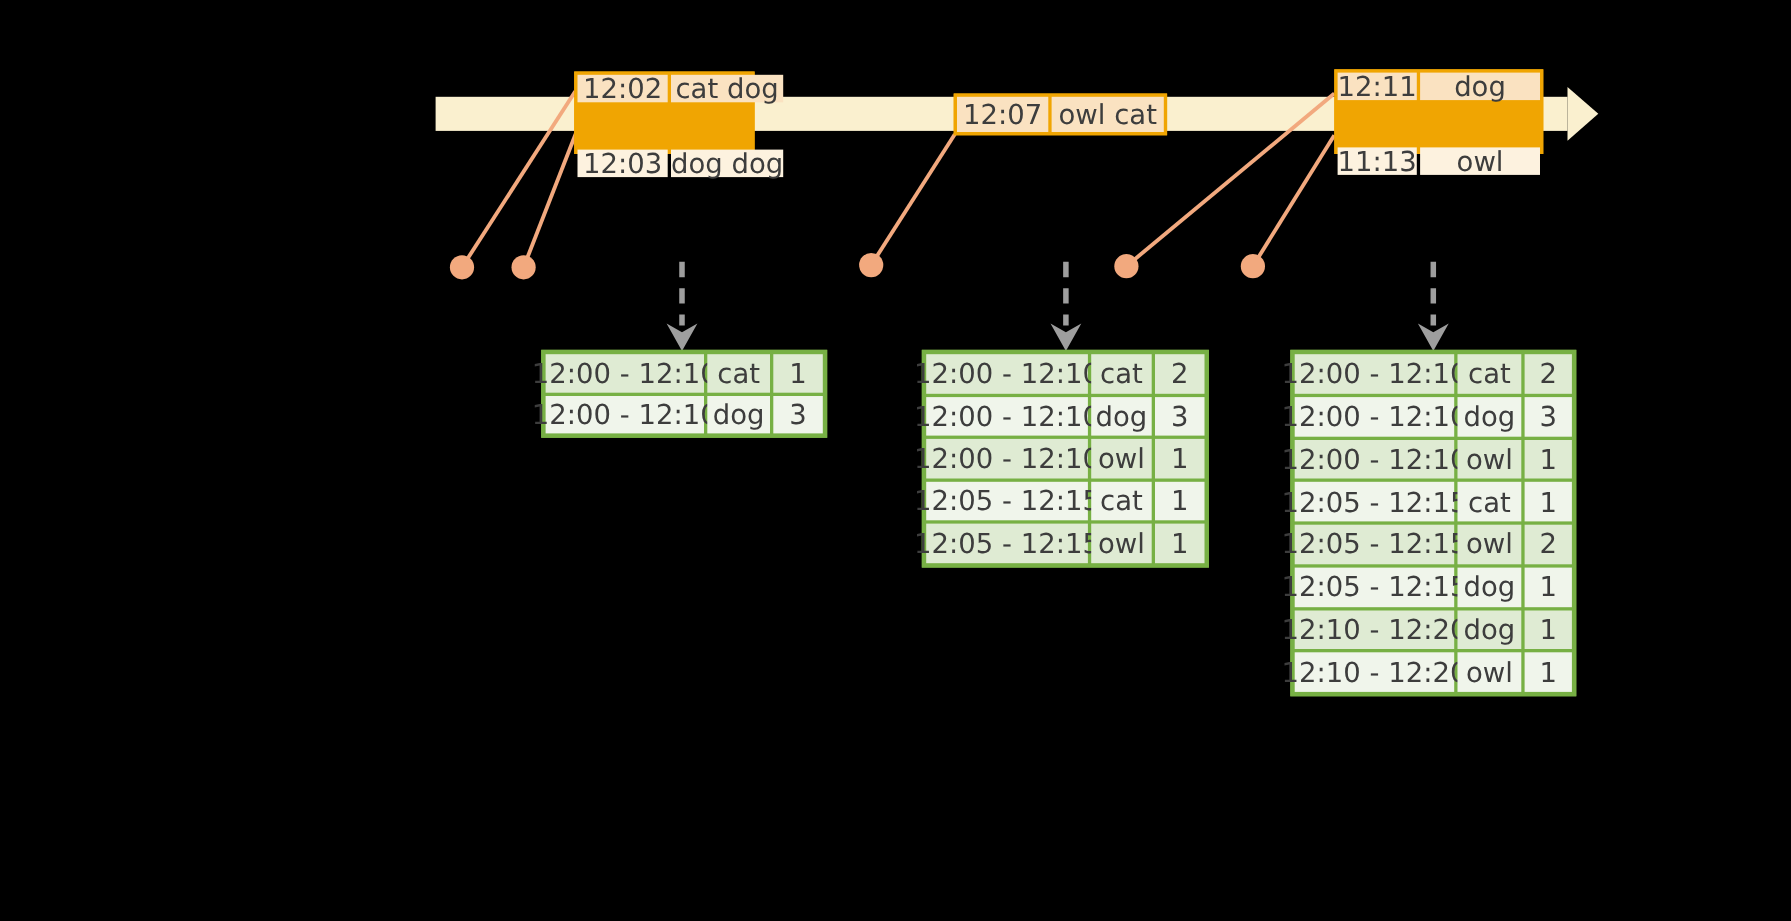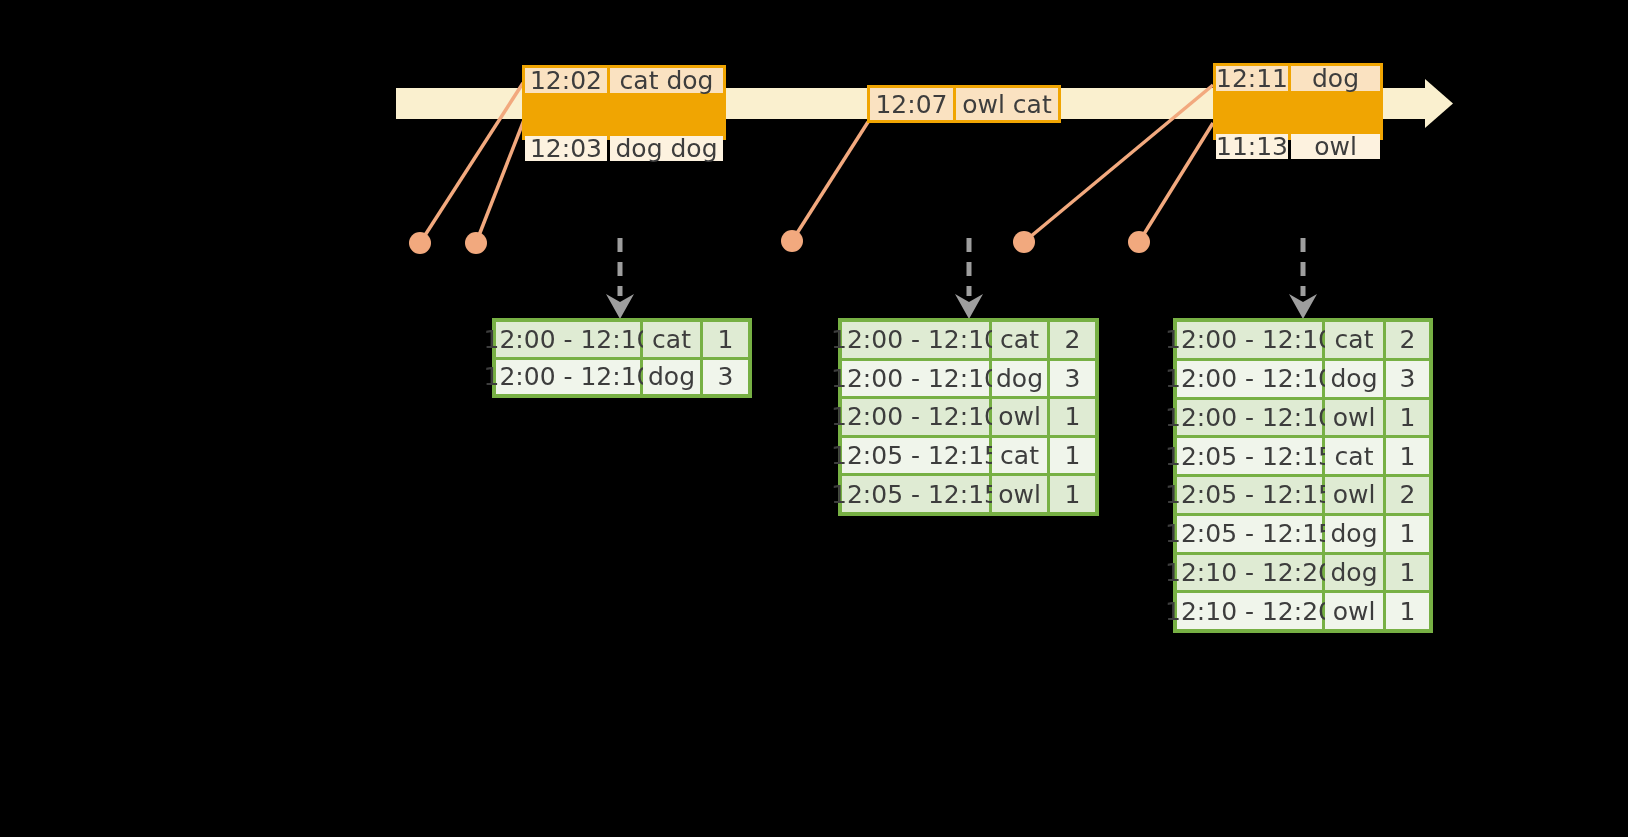--- a/index.html
+++ b/index.html
@@ -25,23 +25,23 @@
   .etable,.rtable{position:absolute;z-index:2;display:grid;gap:3px;}
   .etable{background:var(--event-border);border:3px solid var(--event-border);}
   .rtable{background:var(--result-border);border:4px solid var(--result-border);}
   .cell{display:flex;align-items:center;justify-content:center;
         font-size:25px;line-height:1;color:var(--text);white-space:nowrap;}
   .etable .dark{background:var(--event-row-dark);}
   .etable .light{background:var(--event-row-light);margin-top:40px;}
   .rtable .dark{background:var(--result-row-dark);}
   .rtable .light{background:var(--result-row-light);}
 
-  #ev1{left:522px;top:65px;width:204px;height:75px;grid-template-columns:82px 1fr;}
+  #ev1{left:522px;top:65px;width:164px;height:75px;grid-template-columns:82px 1fr;}
   #ev2{left:867px;top:85px;width:194px;height:38px;grid-template-columns:83px 1fr;}
-  #ev3{left:1213px;top:63px;width:170px;height:77px;grid-template-columns:72px 1fr;}
+  #ev3{left:1213px;top:63px;width:190px;height:77px;grid-template-columns:72px 1fr;}
 
   #rt1{left:492px;top:318px;width:260px;height:80px;grid-template-columns:144px 57px 1fr;}
   #rt2{left:838px;top:318px;width:261px;height:198px;grid-template-columns:147px 55px 1fr;}
   #rt3{left:1173px;top:318px;width:260px;height:315px;grid-template-columns:145px 58px 1fr;}
 </style>
 </head>
 <body>
 
 <div id="stage">
 

